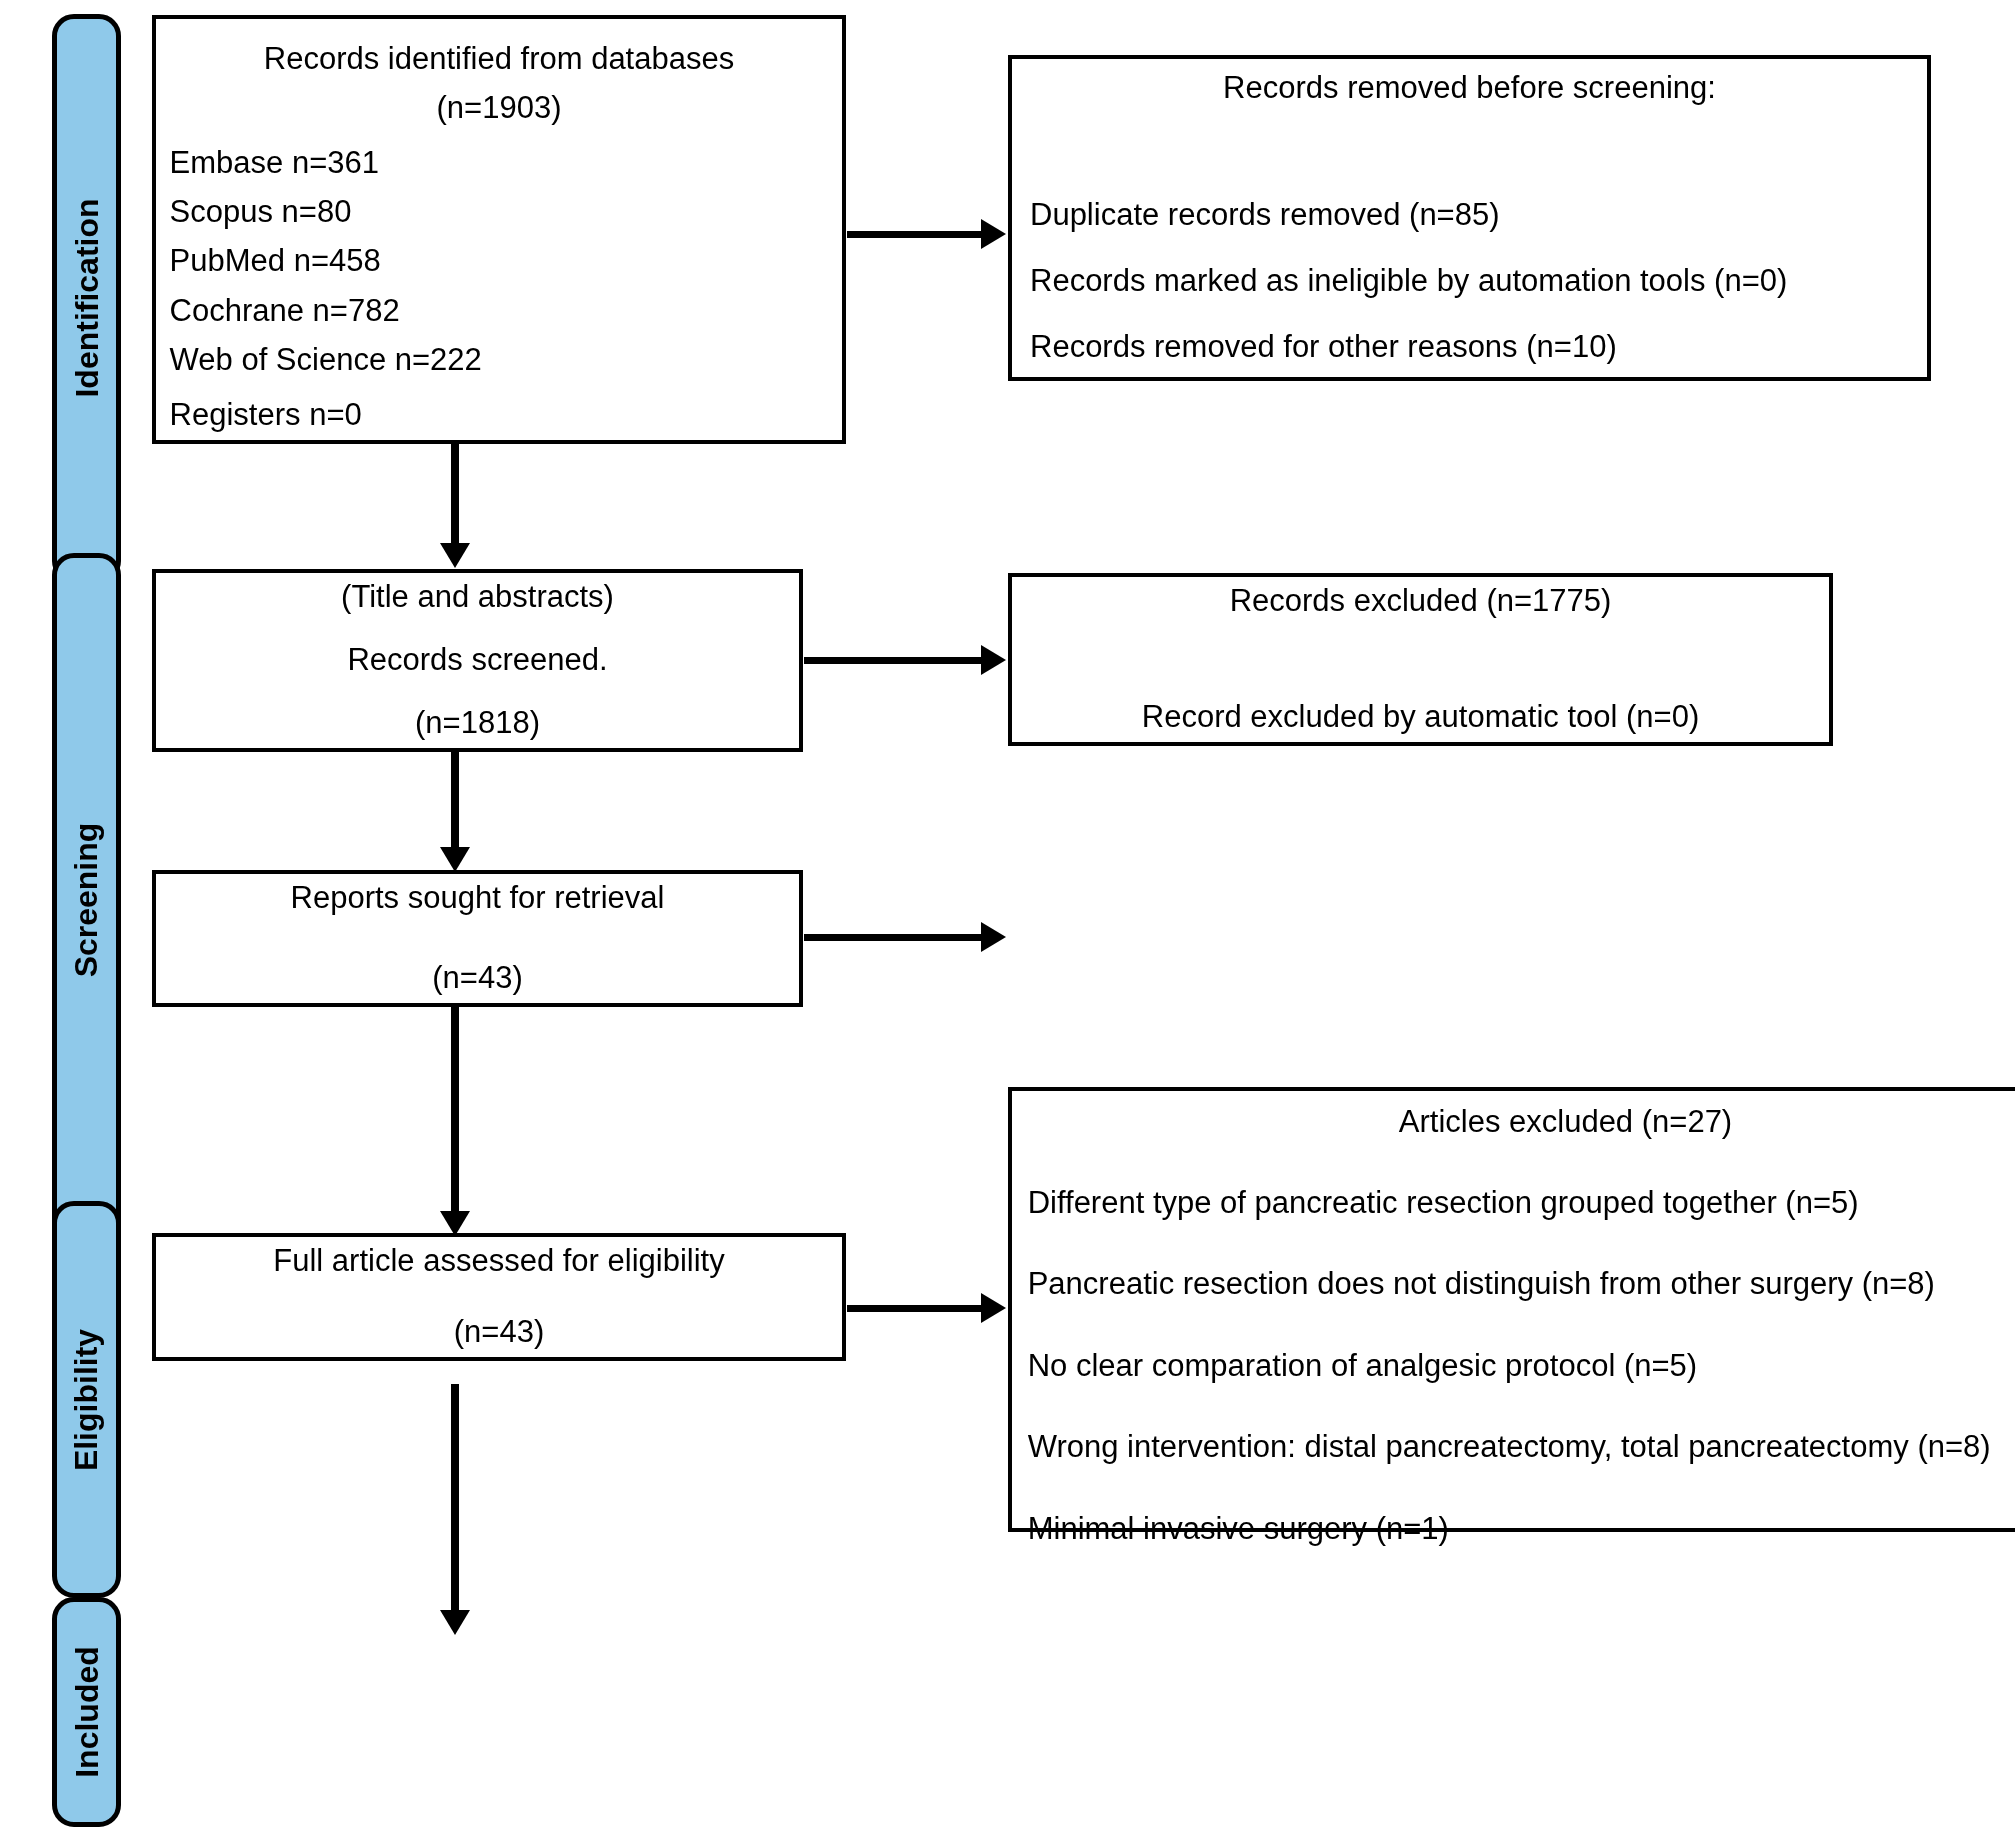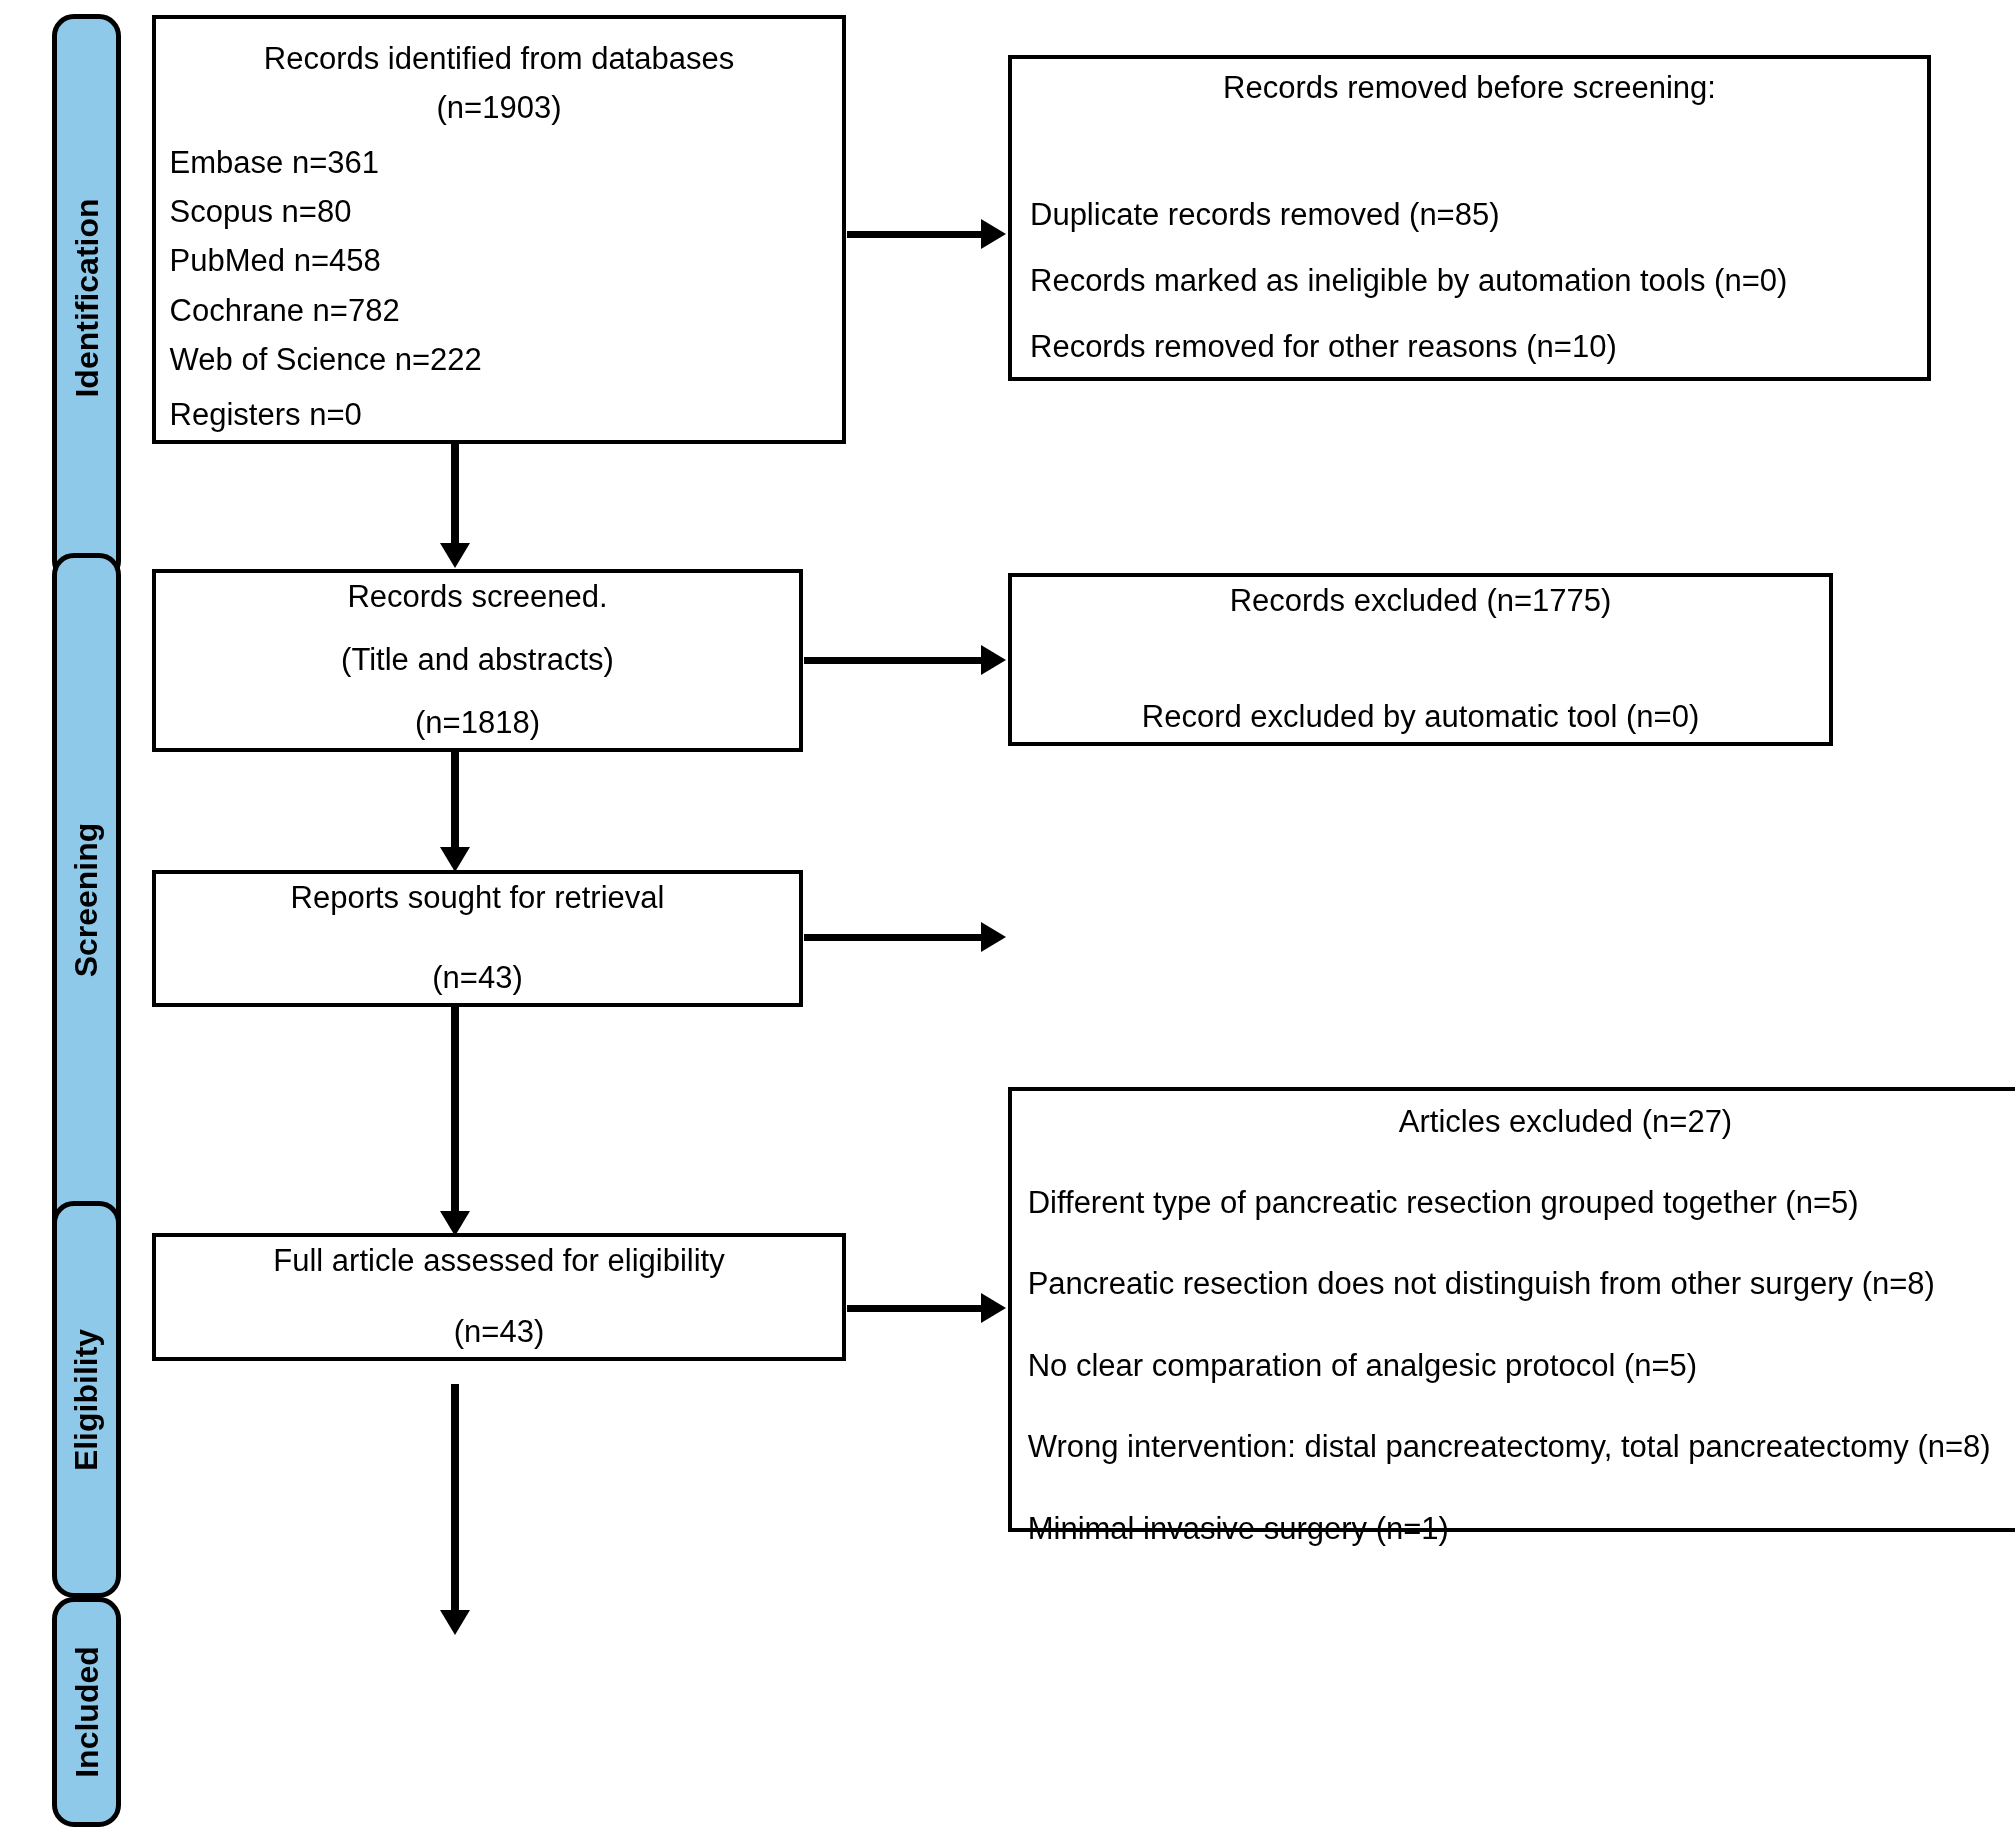--- a/index.html
+++ b/index.html
@@ -120,22 +120,22 @@
     <div class="ln" style="height:33px;"></div>
     <div class="ln">Duplicate records removed (n=85)</div>
     <div class="ln">Records marked as ineligible by automation tools (n=0)</div>
     <div class="ln">Records removed for other reasons (n=10)</div>
   </div>
 
   <div class="vline" style="left:451px; top:444px; width:8.4px; height:102px;"></div>
   <div class="arrow-down" style="left:440px; top:543px;"></div>
 
   <div class="fbox center" style="left:152px; top:569px; width:651px; height:183px;">
+    <div class="ln">(Title and abstracts)</div>
     <div class="ln">Records screened.</div>
-    <div class="ln">(Title and abstracts)</div>
     <div class="ln">(n=1818)</div>
   </div>
 
   <div class="hline" style="left:804px; top:657px; width:180px;"></div>
   <div class="arrow-right" style="left:981px; top:645px;"></div>
 
   <div class="fbox center" style="left:1008px; top:573px; width:825px; height:173px;">
     <div class="ln">Records excluded (n=1775)</div>
     <div class="ln">Record excluded by automatic tool (n=0)</div>
   </div>

